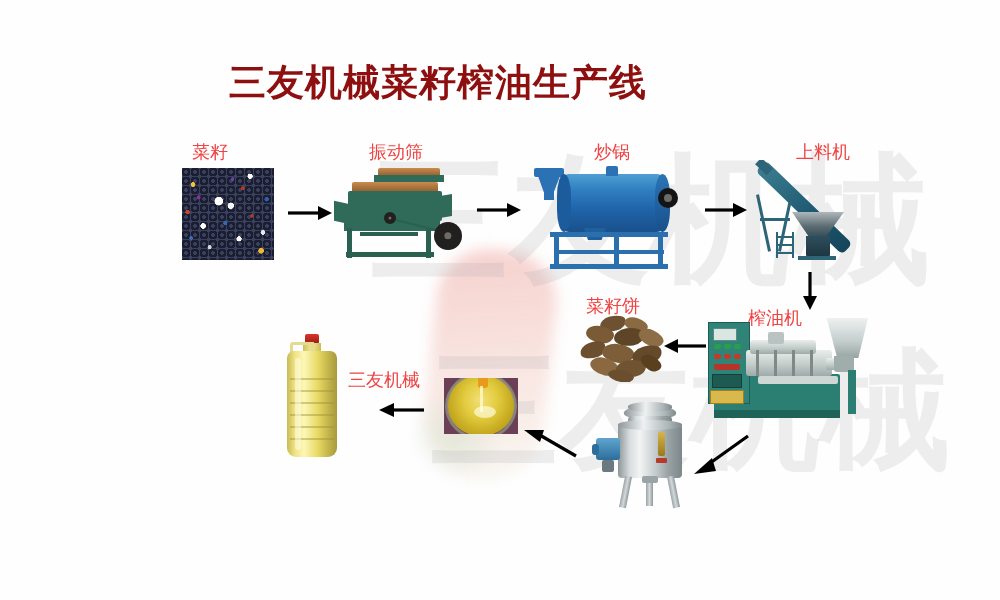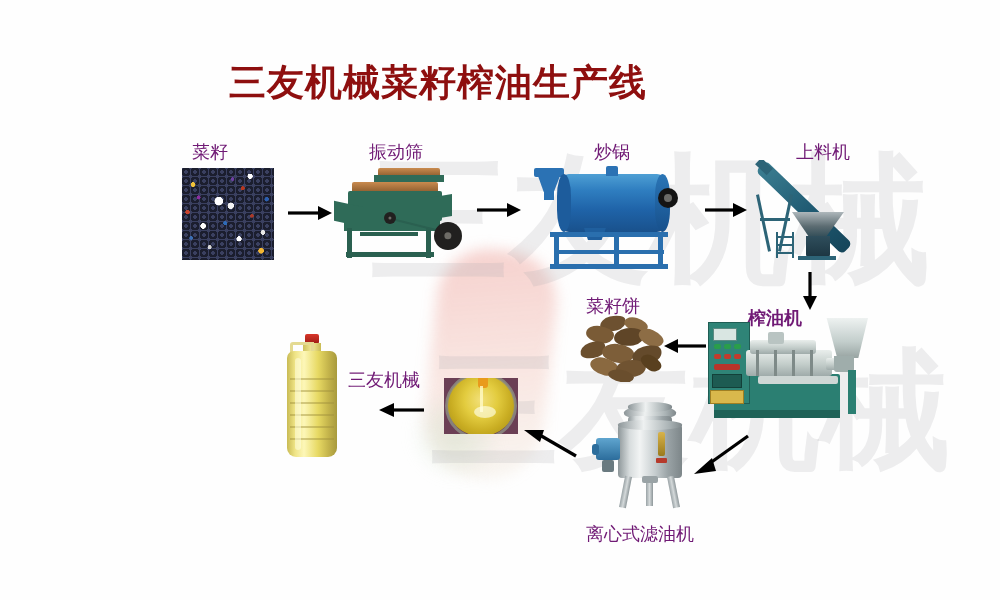--- a/index.html
+++ b/index.html
@@ -38,21 +38,21 @@
     position:absolute;left:0;top:58px;width:876px;text-align:center;
     font-family:"DejaVu Sans","Liberation Sans",sans-serif;
     font-size:37px;font-weight:700;color:#8e0f0f;letter-spacing:1px;
     white-space:nowrap;
   }
 
   
   .lbl{
     position:absolute;
     font-family:"DejaVu Sans","Liberation Sans",sans-serif;
-    font-size:18px;color:#701a75;white-space:nowrap;font-weight:500;
+    font-size:18px;color:#ef4444;white-space:nowrap;font-weight:500;
   }
 
   
   .arrow{position:absolute;}
   .arrow svg{display:block;overflow:visible;}
 
   
   .pic{position:absolute;overflow:hidden;}
 
   
@@ -251,21 +251,21 @@
       <div class="sc-leg" style="left:50px;top:96px;width:38px;height:4px;"></div>
   </div>
 
   <div class="arrow" style="left:800px;top:272px;">
     <svg width="20" height="40" viewBox="0 0 20 40">
       <line x1="10" y1="0" x2="10" y2="26" stroke="#000" stroke-width="3.2"></line>
       <polygon points="3,24 10,38 17,24" fill="#000"></polygon>
     </svg>
   </div>
 
-  <div class="lbl" style="left:748px;top:306px;font-weight:bold;">榨油机</div>
+  <div class="lbl" style="left:748px;top:306px;">榨油机</div>
   <div class="pic" style="left:698px;top:310px;width:172px;height:112px;">
 
       <div class="op-base" style="left:16px;top:64px;width:126px;height:40px;border-radius:2px;"></div>
       <div class="op-base" style="left:16px;top:100px;width:126px;height:8px;background:#1f6257;"></div>
 
       <div class="op-panel" style="left:10px;top:12px;width:40px;height:80px;"></div>
       <div class="op-screen" style="left:15px;top:18px;width:22px;height:11px;"></div>
       <div class="op-btn" style="left:16px;top:34px;width:7px;height:5px;background:#2a9e4a;"></div>
       <div class="op-btn" style="left:26px;top:34px;width:7px;height:5px;background:#2a9e4a;"></div>
       <div class="op-btn" style="left:36px;top:34px;width:7px;height:5px;background:#2a9e4a;"></div>
@@ -341,21 +341,20 @@
       <div class="ft-motor" style="left:4px;top:36px;width:24px;height:22px;"></div>
       <div class="ft-motor" style="left:0px;top:42px;width:7px;height:11px;background:#2c6d9c;"></div>
       <div style="position:absolute;left:10px;top:58px;width:12px;height:12px;background:#6a7a80;border-radius:2px;"></div>
 
       <div class="ft-leg" style="left:30px;top:74px;width:7px;height:32px;transform:rotate(11deg);"></div>
       <div class="ft-leg" style="left:78px;top:74px;width:7px;height:32px;transform:rotate(-11deg);"></div>
       <div class="ft-leg" style="left:54px;top:74px;width:7px;height:30px;"></div>
 
       <div style="position:absolute;left:50px;top:74px;width:16px;height:7px;background:#9aa3a6;border-radius:2px;"></div>
   </div>
-  <div class="lbl" style="left:586px;top:522px;">离心式滤油机</div>
 
   <div class="arrow" style="left:518px;top:428px;">
     <svg width="62" height="34" viewBox="0 0 62 34">
       <line x1="58" y1="28" x2="20" y2="6" stroke="#000" stroke-width="3.2"></line>
       <polygon points="26,2 6,2 22,14" fill="#000"></polygon>
     </svg>
   </div>
 
   <div class="pic pan" style="left:444px;top:378px;width:74px;height:56px;">
       <div class="pan-inner" style="left:3px;top:-4px;width:68px;height:62px;"></div>

